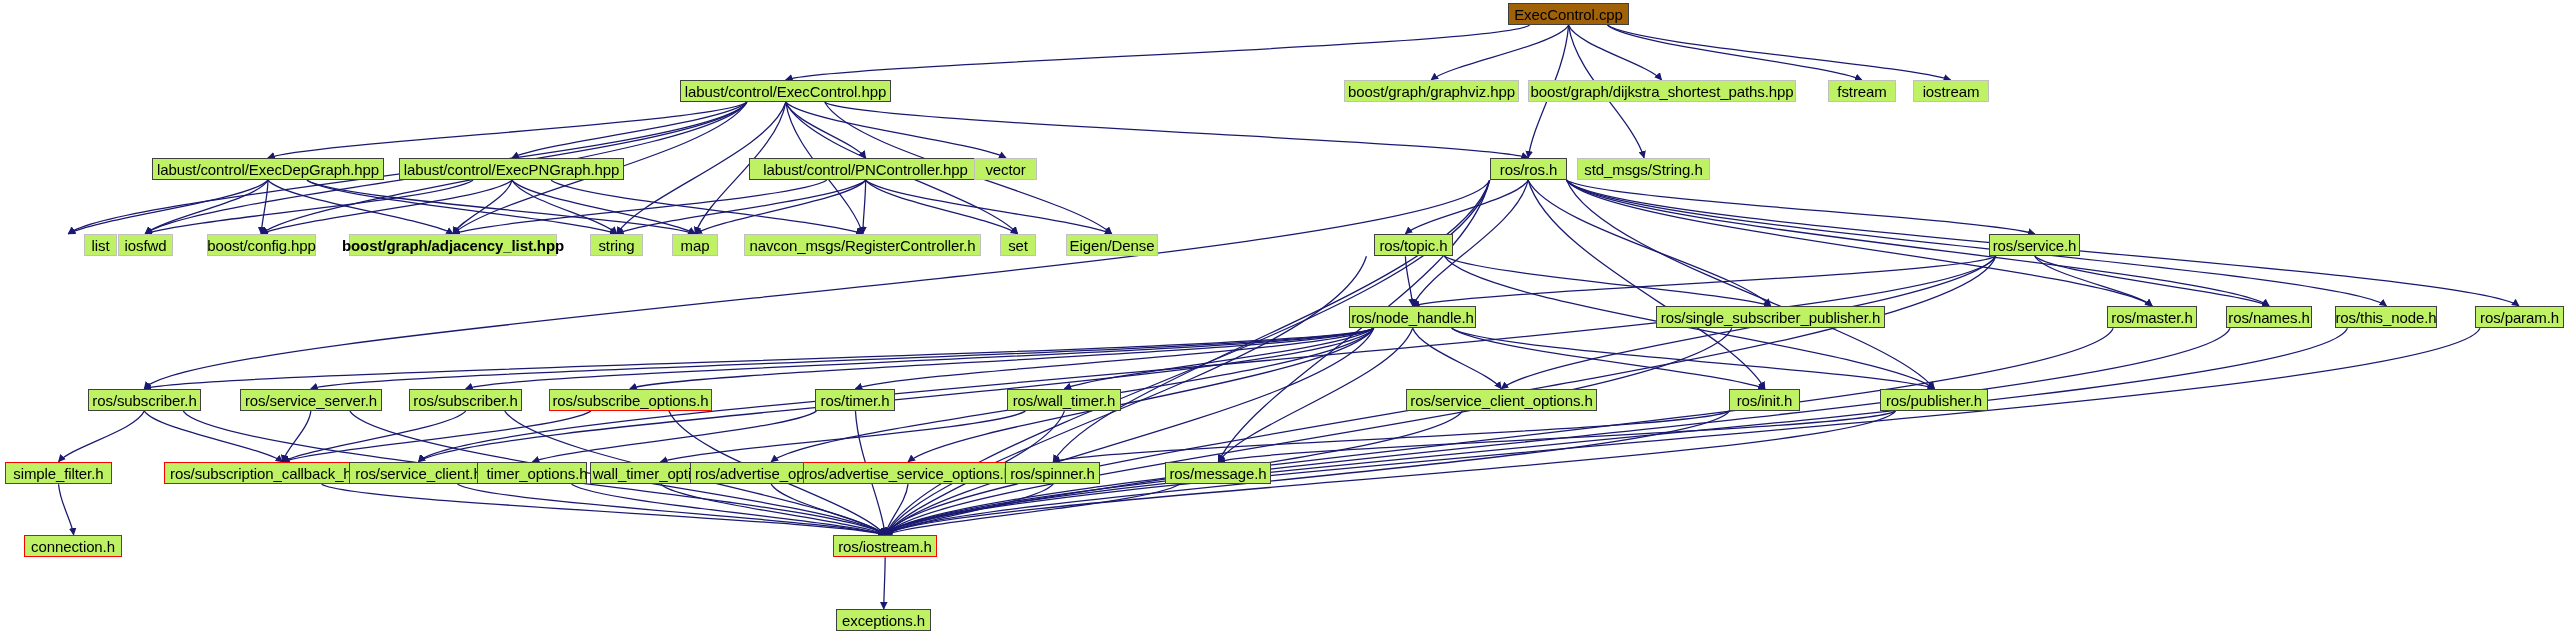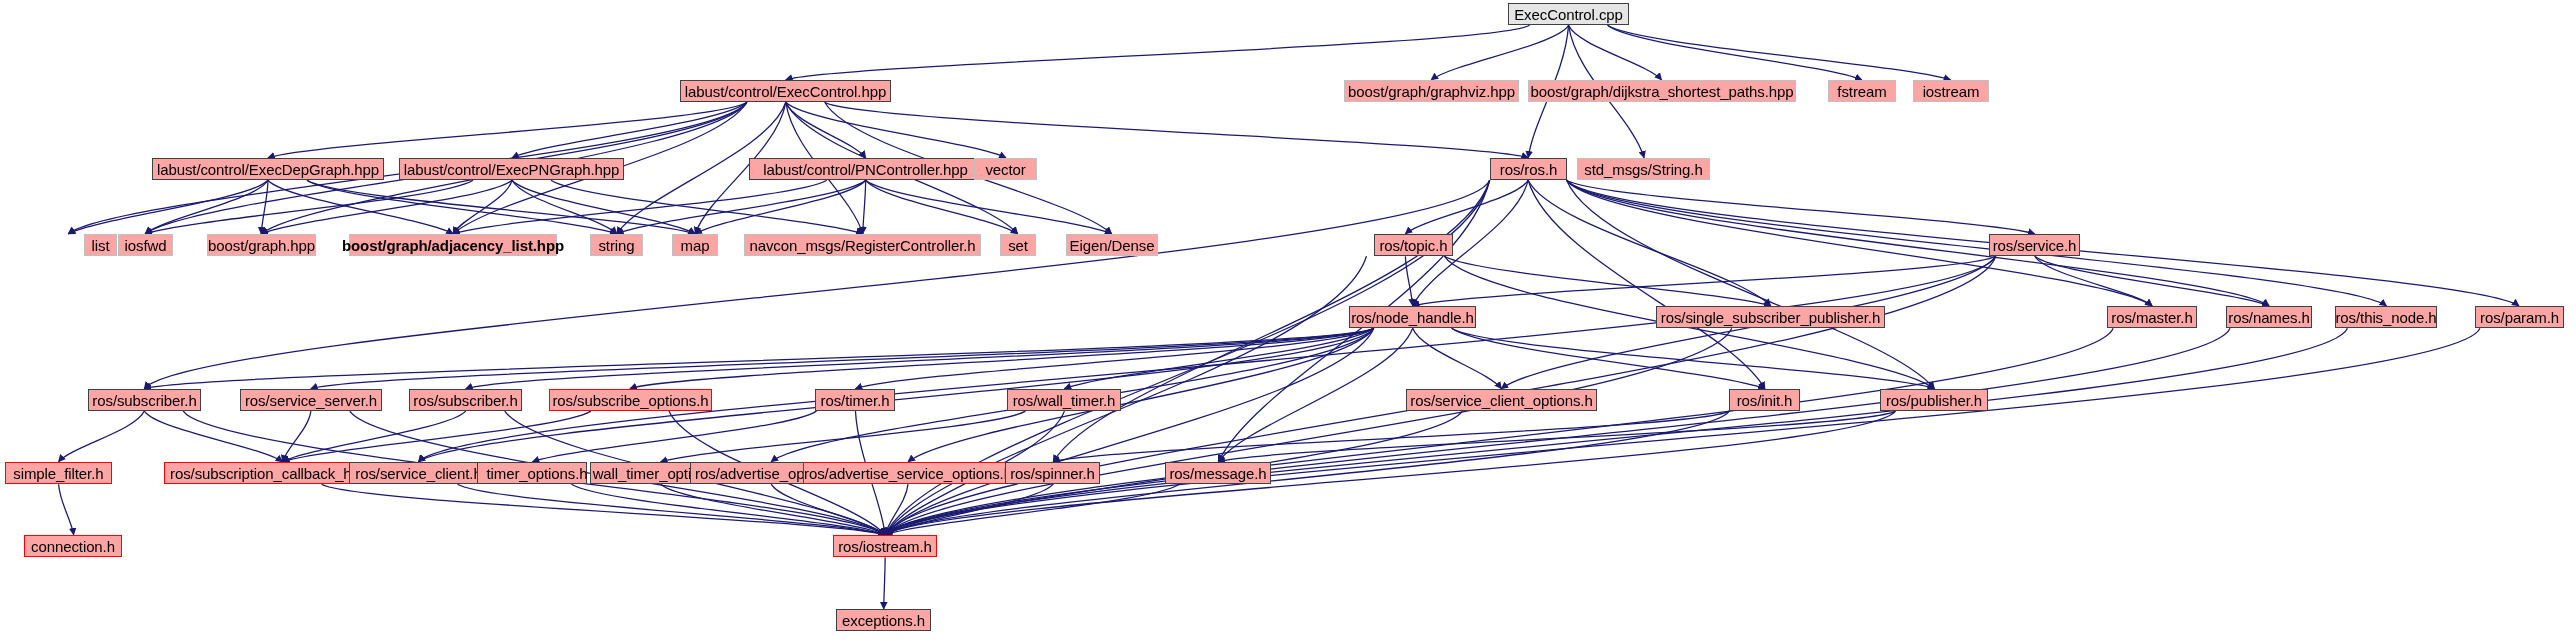--- a/index.html
+++ b/index.html
@@ -26,26 +26,26 @@
   .node {
     position: absolute;
     box-sizing: border-box;
     display: flex;
     align-items: center;
     justify-content: center;
     white-space: nowrap;
     font-size: 15px;
     line-height: 1;
     color: #000000;
-    background: #fca5a5;
+    background: #bef264;
     border: 1px solid #000000;
     letter-spacing: -0.1px;
   }
   .node.root {
-    background: #e5e5e5;
+    background: #a16207;
     border: 1.6px solid #404040;
   }
   .node.grey {
     border: 1.6px solid #404040;
   }
   .node.red {
     border: 1.6px solid #ff0000;
   }
   .node.thin {
     border: 1px solid #c0c0c0;
@@ -182,21 +182,21 @@
       <div class="node thin" style="left: 1828px; top: 80px; width: 68px; height: 22.4px;">fstream</div>
       <div class="node thin" style="left: 1913px; top: 80px; width: 76px; height: 22.4px;">iostream</div>
       <div class="node grey" style="left: 152px; top: 158px; width: 232px; height: 22.4px;">labust/control/ExecDepGraph.hpp</div>
       <div class="node grey" style="left: 399px; top: 158px; width: 225px; height: 22.4px;">labust/control/ExecPNGraph.hpp</div>
       <div class="node grey" style="left: 749px; top: 158px; width: 233px; height: 22.4px;">labust/control/PNController.hpp</div>
       <div class="node thin" style="left: 974px; top: 158px; width: 63px; height: 22.4px;">vector</div>
       <div class="node grey" style="left: 1490px; top: 158px; width: 77px; height: 22.4px;">ros/ros.h</div>
       <div class="node thin" style="left: 1577px; top: 158px; width: 133px; height: 22.4px;">std_msgs/String.h</div>
       <div class="node thin" style="left: 52px; top: 234px; width: 33px; height: 22.4px; margin-left: 32px;">list</div>
       <div class="node thin" style="left: 118px; top: 234px; width: 55px; height: 22.4px;">iosfwd</div>
-      <div class="node thin" style="left: 207px; top: 234px; width: 109px; height: 22.4px;">boost/graph.hpp</div>
+      <div class="node thin" style="left: 207px; top: 234px; width: 109px; height: 22.4px;">boost/config.hpp</div>
       <div class="node thin" style="left: 349px; top: 234px; width: 208px; height: 22.4px; font-weight: bold;">boost/graph/adjacency_list.hpp</div>
       <div class="node thin" style="left: 590px; top: 234px; width: 53px; height: 22.4px;">string</div>
       <div class="node thin" style="left: 672px; top: 234px; width: 46px; height: 22.4px;">map</div>
       <div class="node thin" style="left: 744px; top: 234px; width: 237px; height: 22.4px;">navcon_msgs/RegisterController.h</div>
       <div class="node thin" style="left: 1000px; top: 234px; width: 36px; height: 22.4px;">set</div>
       <div class="node thin" style="left: 1066px; top: 234px; width: 92px; height: 22.4px;">Eigen/Dense</div>
       <div class="node grey" style="left: 1374px; top: 234px; width: 79px; height: 22.4px;">ros/topic.h</div>
       <div class="node grey" style="left: 1989px; top: 234px; width: 91px; height: 22.4px;">ros/service.h</div>
       <div class="node grey" style="left: 1349px; top: 306px; width: 127px; height: 22.4px;">ros/node_handle.h</div>
       <div class="node grey" style="left: 1656px; top: 306px; width: 229px; height: 22.4px;">ros/single_subscriber_publisher.h</div>

